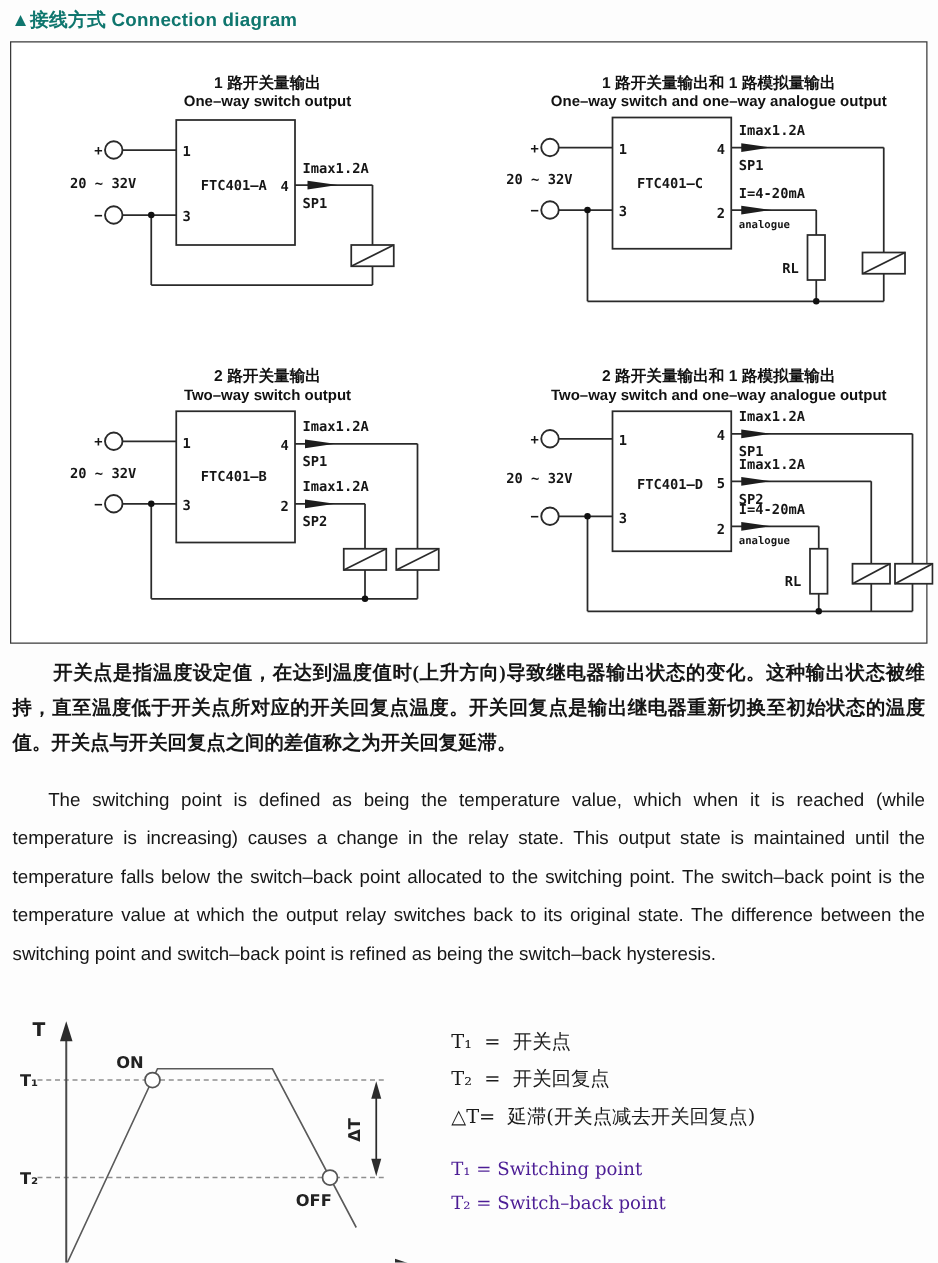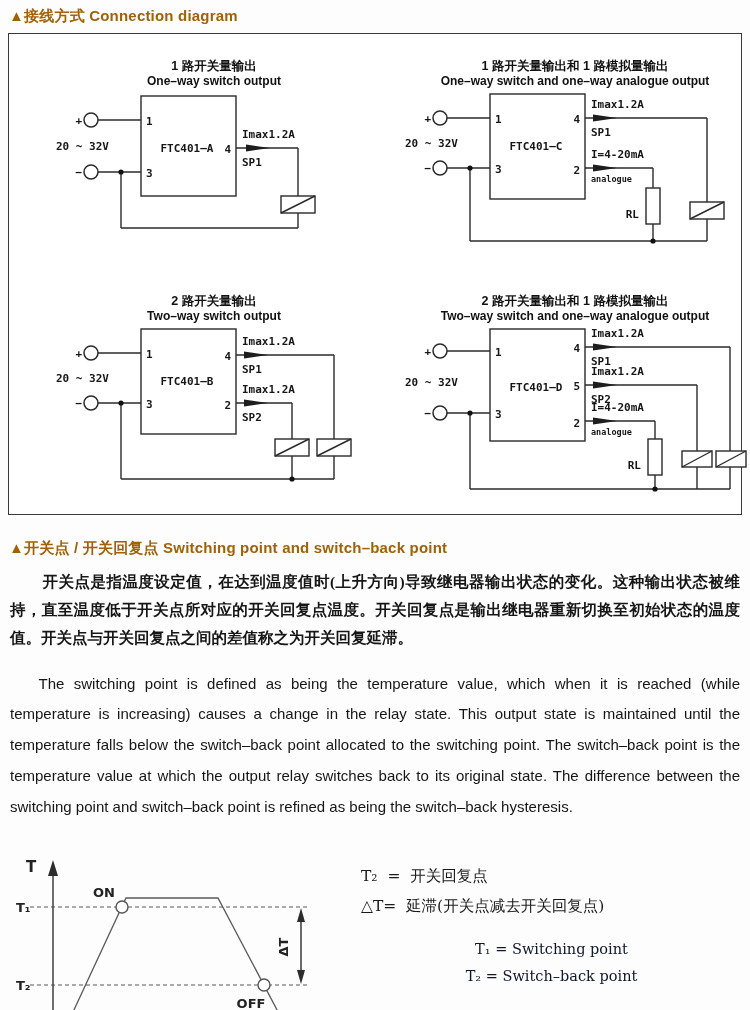--- a/index.html
+++ b/index.html
@@ -5,21 +5,21 @@
   html,body { margin:0; padding:0; }
   body {
     width:750px; height:1010px; overflow:hidden;
     background:#fdfdfd; color:#161616;
     font-family:"Liberation Sans","DejaVu Sans",sans-serif;
   }
   .page { padding:5px 8px 0; }
 
   .sec-title {
     font-size:15px; font-weight:bold; margin:2px 0 7px 1px;
-    letter-spacing:.2px; color:#a16207;
+    letter-spacing:.2px; color:#0f766e;
   }
 
   .diagram-box {
     border:1.6px solid #3a3a3a; background:#fff;
     display:grid; grid-template-columns:368px 352px;
     justify-items:center; align-items:start;
     row-gap:30px; padding:22px 0 8px 18px;
   }
 
   
@@ -56,21 +56,21 @@
   .gdash{ stroke:#8e8e8e; stroke-width:1.3; stroke-dasharray:4 3; fill:none; }
   .gcur { stroke:#5a5a5a; stroke-width:1.3; fill:none; }
   .gmk  { fill:#fff; stroke:#555; stroke-width:1.4; }
   .glbl { font:bold 13px "DejaVu Sans","Liberation Sans",sans-serif; fill:#222; }
   .gbig { font:bold 15px "DejaVu Sans","Liberation Sans",sans-serif; fill:#222; }
   .gdt  { stroke:#2c2c2c; stroke-width:1.4; }
 
   .legend { flex:1; padding-top:16px; font-family:"DejaVu Serif","Liberation Serif",serif; }
   .lz { font-size:15.5px; margin:0 0 9px; white-space:pre-wrap; color:#1a1a1a; }
   .legend-en { margin-top:24px; }
-  .le { font-size:14.5px; margin:0 0 11px; white-space:pre-wrap; color:#0f172a;text-align:center; }
+  .le { font-size:14.5px; margin:0 0 11px; white-space:pre-wrap; color:#4c1d95; }
 </style>
 </head>
 <body>
 
 <div class="page">
 
   <div class="sec-title">▲接线方式  Connection diagram</div>
 
   <div class="diagram-box">
 
@@ -232,21 +232,20 @@
       <text x="196" y="84" class="lbl">Imax1.2A</text>
       <text x="196" y="112" class="lbl">SP2</text>
       <text x="185" y="136" text-anchor="end" class="lbl">2</text>
       <text x="196" y="120" class="lbl">I=4-20mA</text>
       <text x="196" y="144" class="lblsm">analogue</text>
       <text x="246" y="178" text-anchor="end" class="lbl">RL</text>
     </svg>
 
   </div>
 
-  <div class="sec-title sec2">▲开关点 / 开关回复点 Switching point and switch–back point</div>
 
   <p class="para-zh">开关点是指温度设定值，在达到温度值时(上升方向)导致继电器输出状态的变化。这种输出状态被维持，直至温度低于开关点所对应的开关回复点温度。开关回复点是输出继电器重新切换至初始状态的温度值。开关点与开关回复点之间的差值称之为开关回复延滞。</p>
 
   <p class="para-en">The switching point is defined as being the temperature value, which when it is reached  (while temperature is increasing) causes a change in the relay state. This output state is maintained until the temperature falls below the switch–back point allocated to the switching point. The switch–back point is the temperature value at which the output relay switches back to its original state. The difference between the switching point and switch–back point is refined as being the switch–back hysteresis.</p>
 
   <div class="graph-row">
     <div class="graph-wrap">
       <svg width="335" height="240" viewBox="0 0 335 240">
 
         <line class="gdash" x1="22" y1="57" x2="300" y2="57"></line>
@@ -273,20 +272,21 @@
         <text class="glbl" x="8" y="62">T₁</text>
         <text class="glbl" x="8" y="140">T₂</text>
         <text class="glbl" x="96" y="47" text-anchor="middle">ON</text>
         <text class="glbl" x="243" y="158" text-anchor="middle">OFF</text>
         <text class="glbl" transform="rotate(-90 280 97)" x="280" y="97" text-anchor="middle">ΔT</text>
       </svg>
     </div>
 
     <div class="legend">
       <div class="legend-zh">
+        <div class="lz">T₁  =  开关点</div>
         <div class="lz">T₂  =  开关回复点</div>
         <div class="lz">△T=  延滞(开关点减去开关回复点)</div>
       </div>
       <div class="legend-en">
         <div class="le">T₁ = Switching point</div>
         <div class="le">T₂ = Switch–back point</div>
 
       </div>
     </div>
   </div>

